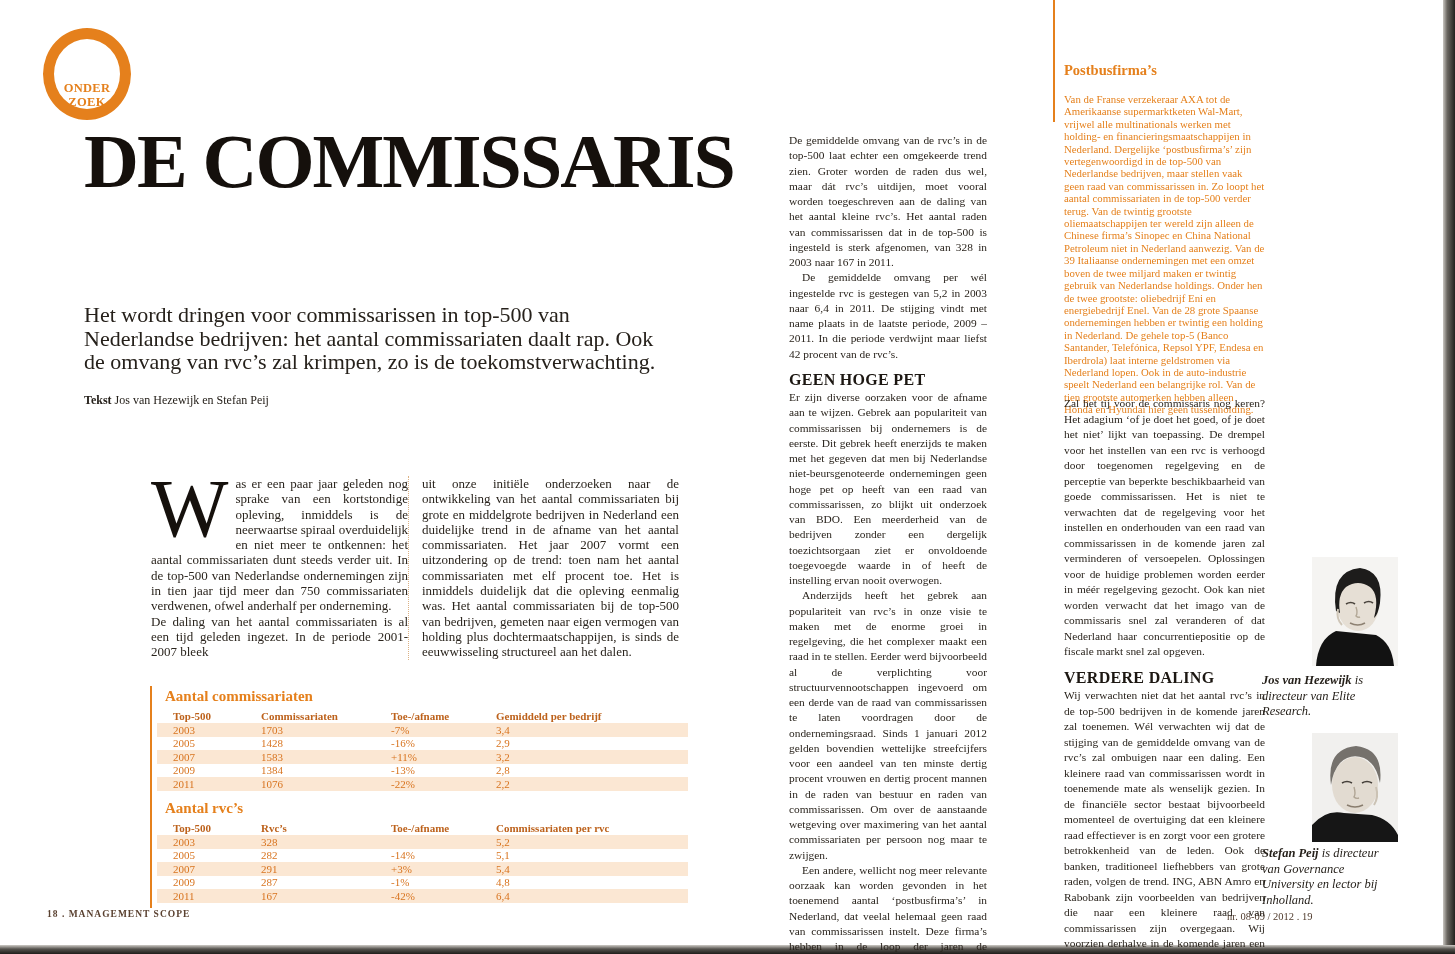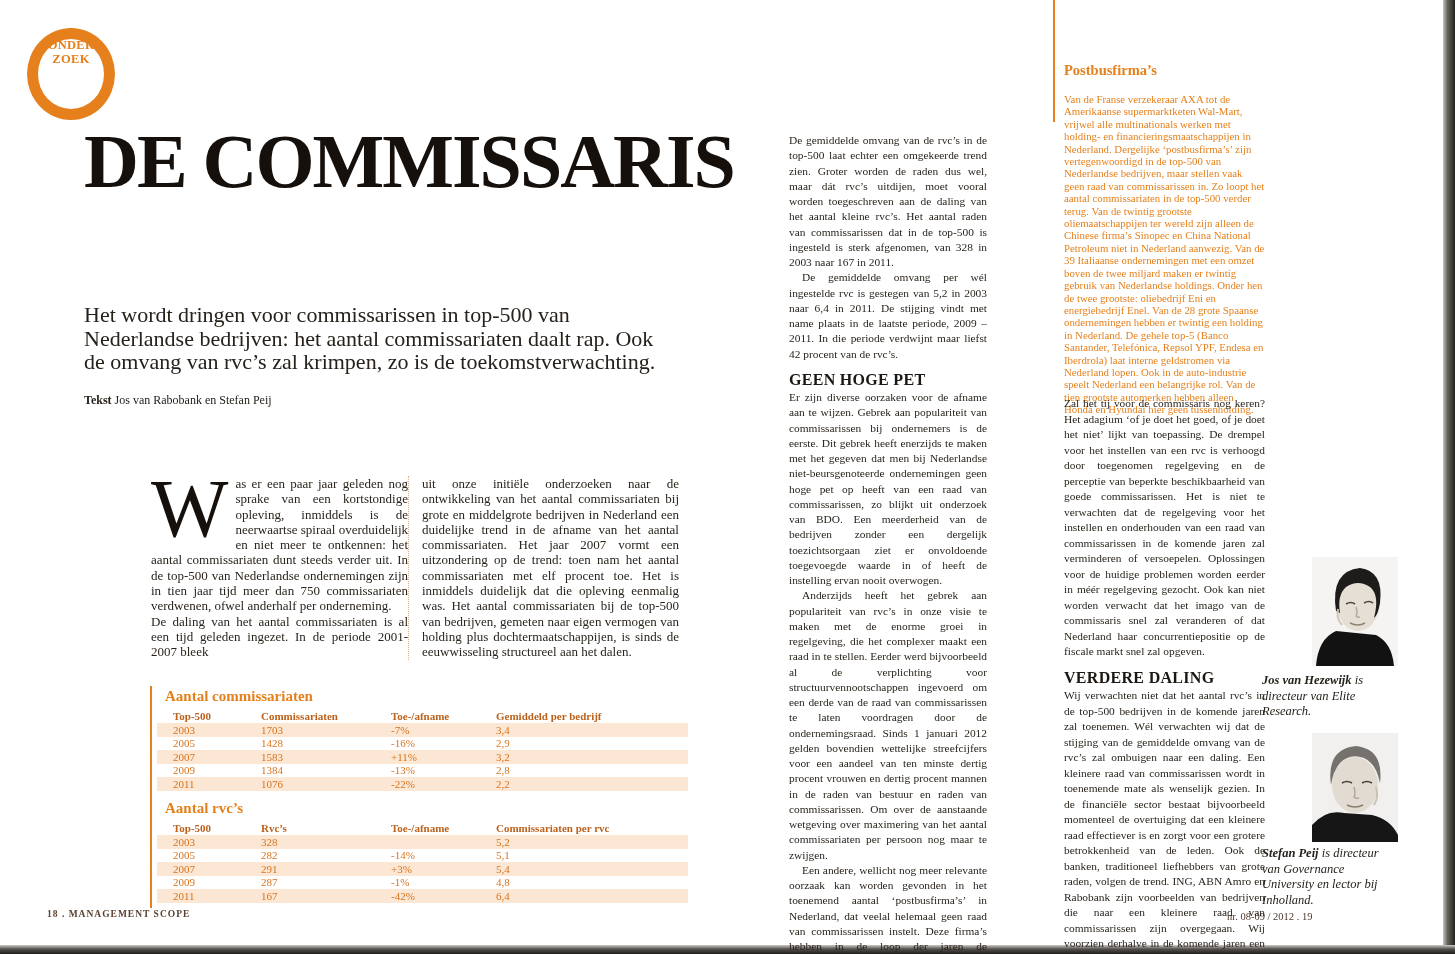--- a/index.html
+++ b/index.html
@@ -11,22 +11,22 @@
   }
   
   .edge-right{position:absolute;left:1443px;top:0;width:12px;height:954px;
     background:linear-gradient(to right,#c9c6c1 0%,#6b6761 35%,#23211e 100%);}
   .edge-bottom{position:absolute;left:0;top:945px;width:1455px;height:9px;
     background:linear-gradient(to bottom,#cfccc7 0%,#55524d 45%,#1f1d1a 100%);}
   
   .vline-top{position:absolute;left:1053px;top:0;width:2px;height:122px;background:#e5801c;}
   .vline-tables{position:absolute;left:150px;top:686px;width:2px;height:222px;background:#e5801c;}
   
-  .badge{position:absolute;left:27px;top:28px;width:66px;height:70px;border:11px solid #e5801c;
-    border-radius:50%;display:flex;align-items:flex-start;justify-content:center;}
+  .badge{position:absolute;left:43px;top:28px;width:66px;height:70px;border:11px solid #e5801c;
+    border-radius:50%;display:flex;align-items:flex-end;justify-content:center;}
   .badge-text{font-weight:bold;color:#e5801c;font-size:12.5px;line-height:1.08;text-align:center;letter-spacing:.3px;}
   
   .headline{position:absolute;left:84px;top:112px;color:#15100c;font-weight:bold;}
   .headline .l1{font-size:76px;line-height:76px;letter-spacing:-2px;margin-top:11px;}
   .headline .l2{font-size:76px;line-height:76px;letter-spacing:8px;}
   .intro{position:absolute;left:84px;top:281px;width:585px;font-size:22px;line-height:23.5px;color:#26211b;}
   .byline{position:absolute;left:84px;top:381px;font-size:12px;color:#26211b;}
   .byline b{font-weight:bold;}
   
   .col{position:absolute;text-align:justify;color:#2a241d;}
@@ -78,21 +78,21 @@
       <div>ONDER</div>
       <div>ZOEK</div>
     </div>
   </div>
 
   <div class="headline">
     <div class="l1">DE COMMISSARIS</div>
   </div>
 
   <p class="intro">Het wordt dringen voor commissarissen in top-500 van Nederlandse bedrijven: het aantal commissariaten daalt rap. Ook de omvang van rvc’s zal krimpen, zo is de toekomstverwachting.</p>
-  <p class="byline"><b>Tekst</b><span> Jos van Rabobank en Stefan Peij</span></p>
+  <p class="byline"><b>Tekst</b><span> Jos van Hezewijk en Stefan Peij</span></p>
 
   <div class="col col-l1">
     <p><span class="dropcap">W</span><span>as er een paar jaar geleden nog sprake van een kortstondige opleving, inmiddels is de neerwaartse spiraal overduidelijk en niet meer te ontkennen: het aantal commissariaten dunt steeds verder uit. In de top-500 van Nederlandse ondernemingen zijn in tien jaar tijd meer dan 750 commissariaten verdwenen, ofwel anderhalf per onderneming.</span></p>
     <p>De daling van het aantal commissariaten is al een tijd geleden ingezet. In de periode 2001-2007 bleek</p>
   </div>
   <div class="col col-l2">
     <p>uit onze initiële onderzoeken naar de ontwikkeling van het aantal commissariaten bij grote en middelgrote bedrijven in Nederland een duidelijke trend in de afname van het aantal commissariaten. Het jaar 2007 vormt een uitzondering op de trend: toen nam het aantal commissariaten met elf procent toe. Het is inmiddels duidelijk dat die opleving eenmalig was. Het aantal commissariaten bij de top-500 van bedrijven, gemeten naar eigen vermogen van holding plus dochtermaatschappijen, is sinds de eeuwwisseling structureel aan het dalen.</p>
   </div>
 
   <div class="tbl-title" style="top:688px">Aantal commissariaten</div>

